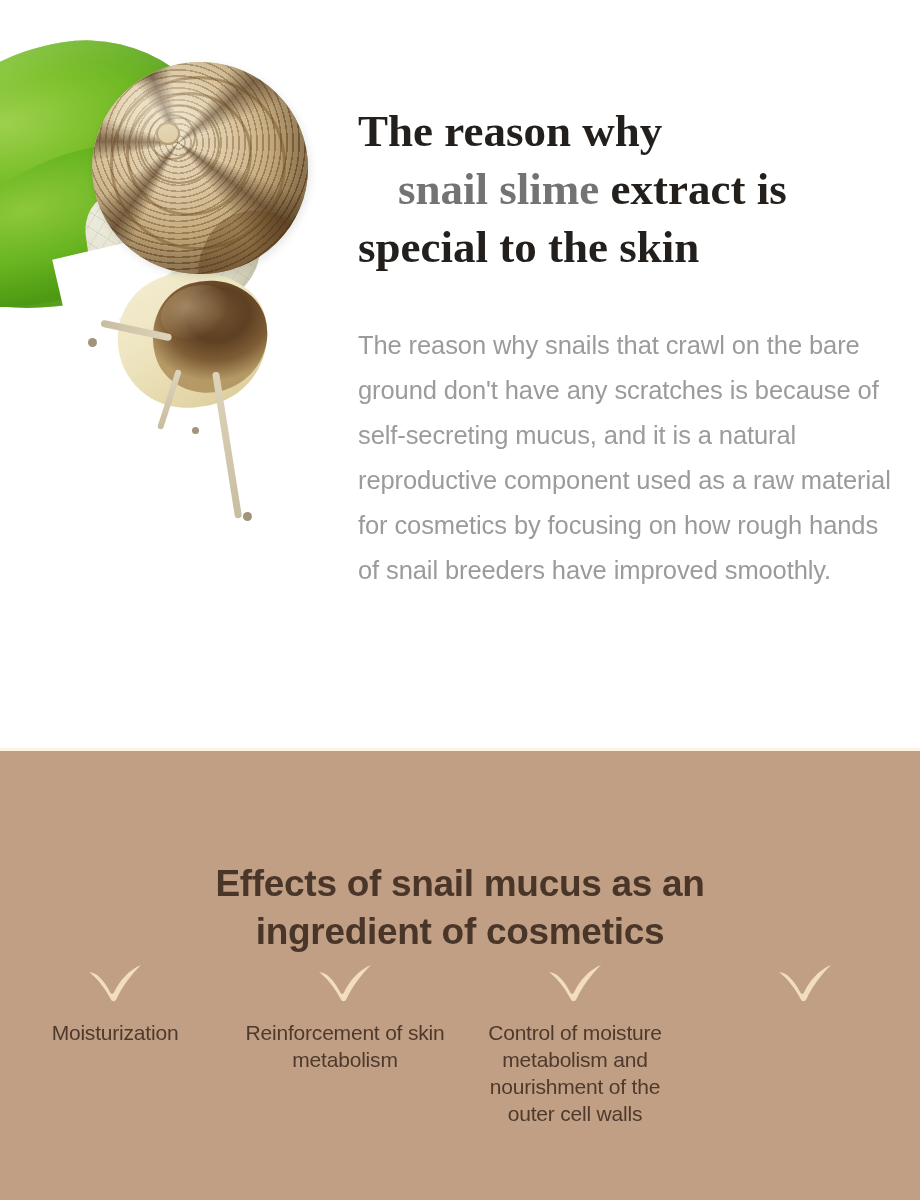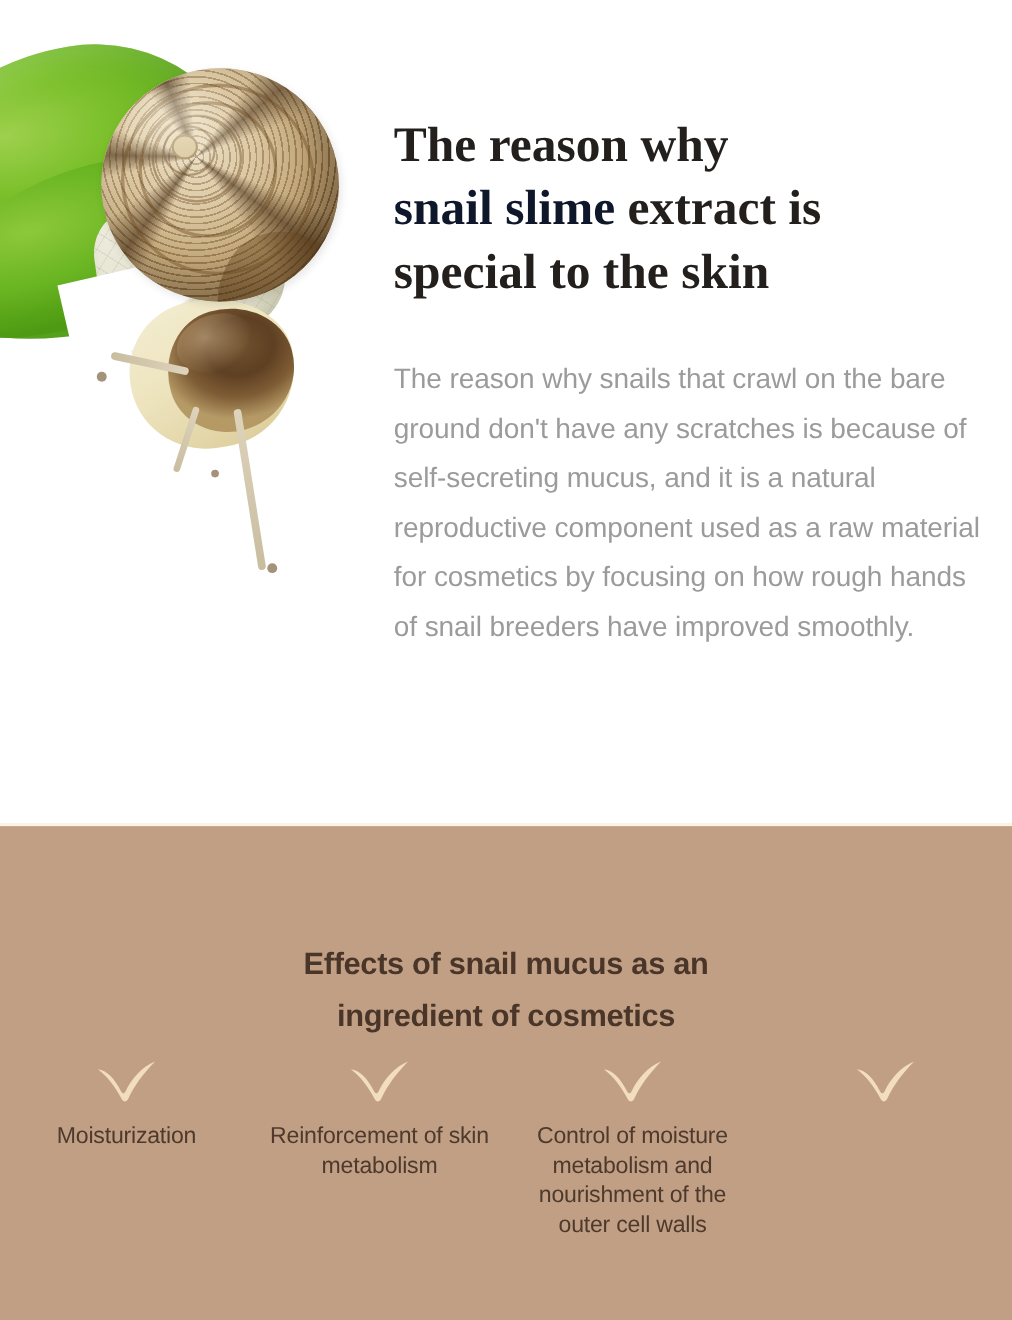--- a/index.html
+++ b/index.html
@@ -209,21 +209,21 @@
     position: absolute;
     left: 358px;
     top: 72px;
     width: 540px;
     font-family: "Liberation Serif", "DejaVu Serif", serif;
     font-size: 45px;
     line-height: 58px;
     color: #231f1c;
     letter-spacing: 0px;
   }
-  .headline .hl-accent { color: #0f172a; }
+  .headline .hl-accent { color: #737373; margin-left: 40px; }
 
   .body-copy {
     position: absolute;
     left: 358px;
     top: 297px;
     width: 548px;
     font-family: "Liberation Sans", sans-serif;
     font-size: 25.5px;
     line-height: 45px;
     color: #9b9b9b;
@@ -247,21 +247,21 @@
     height: 449px;
     background: #c19f85;
   }
   .section-heading {
     position: absolute;
     left: 0; top: 78px;
     width: 920px;
     text-align: center;
     font-family: "Liberation Sans", sans-serif;
     font-weight: bold;
-    font-size: 28px;
+    font-size: 37px;
     line-height: 48px;
     color: #4a3629;
     letter-spacing: -0.3px;
   }
 
   .benefits {
     position: absolute;
     left: 0; top: 212px;
     width: 920px;
     display: flex;

